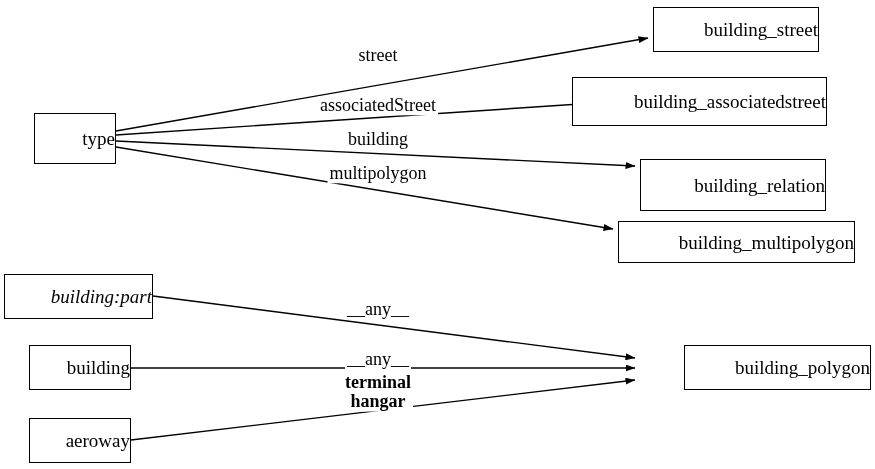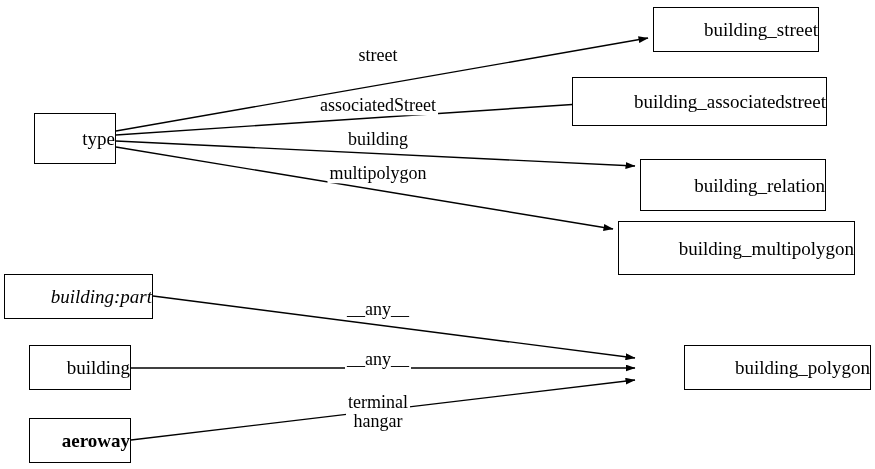--- a/index.html
+++ b/index.html
@@ -77,40 +77,40 @@
       </div>
       <div class="node" style="left: 653px; top: 7px; width: 166px; height: 45px;">
         <span>building_street</span>
       </div>
       <div class="node" style="left: 572px; top: 77px; width: 255px; height: 49px;">
         <span>building_associatedstreet</span>
       </div>
       <div class="node" style="left: 640px; top: 159px; width: 186px; height: 52px;">
         <span>building_relation</span>
       </div>
-      <div class="node" style="left: 618px; top: 221px; width: 237px; height: 54px;">
+      <div class="node" style="left: 618px; top: 221px; width: 237px; height: 42px;">
         <span>building_multipolygon</span>
       </div>
       <div class="node" style="left: 4px; top: 274px; width: 149px; height: 45px; font-style: italic;">
         <span>building:part</span>
       </div>
       <div class="node" style="left: 29px; top: 345px; width: 102px; height: 45px;">
         <span>building</span>
       </div>
-      <div class="node" style="left: 29px; top: 418px; width: 102px; height: 45px; font-weight: bold;">
+      <div class="node" style="left: 29px; top: 418px; width: 102px; height: 45px;">
         <span>aeroway</span>
       </div>
       <div class="node" style="left: 640px; top: 345px; width: 187px; height: 45px; margin-left: 44px;">
         <span>building_polygon</span>
       </div>
     </div>
   <div id="label-layer">
       <div class="edge-label" style="left: 378px; top: 56px;">street</div>
       <div class="edge-label" style="left: 378px; top: 106px;">associatedStreet</div>
       <div class="edge-label" style="left: 378px; top: 140px;">building</div>
       <div class="edge-label" style="left: 378px; top: 174px;">multipolygon</div>
       <div class="edge-label" style="left: 378px; top: 310px;">__any__</div>
       <div class="edge-label" style="left: 378px; top: 360px;">__any__</div>
-      <div class="edge-label" style="left: 378px; top: 412px;">terminal
+      <div class="edge-label" style="left: 378px; top: 392px; font-weight: bold;">terminal
 hangar</div>
     </div>
 
 </div>
 
 </body></html>

